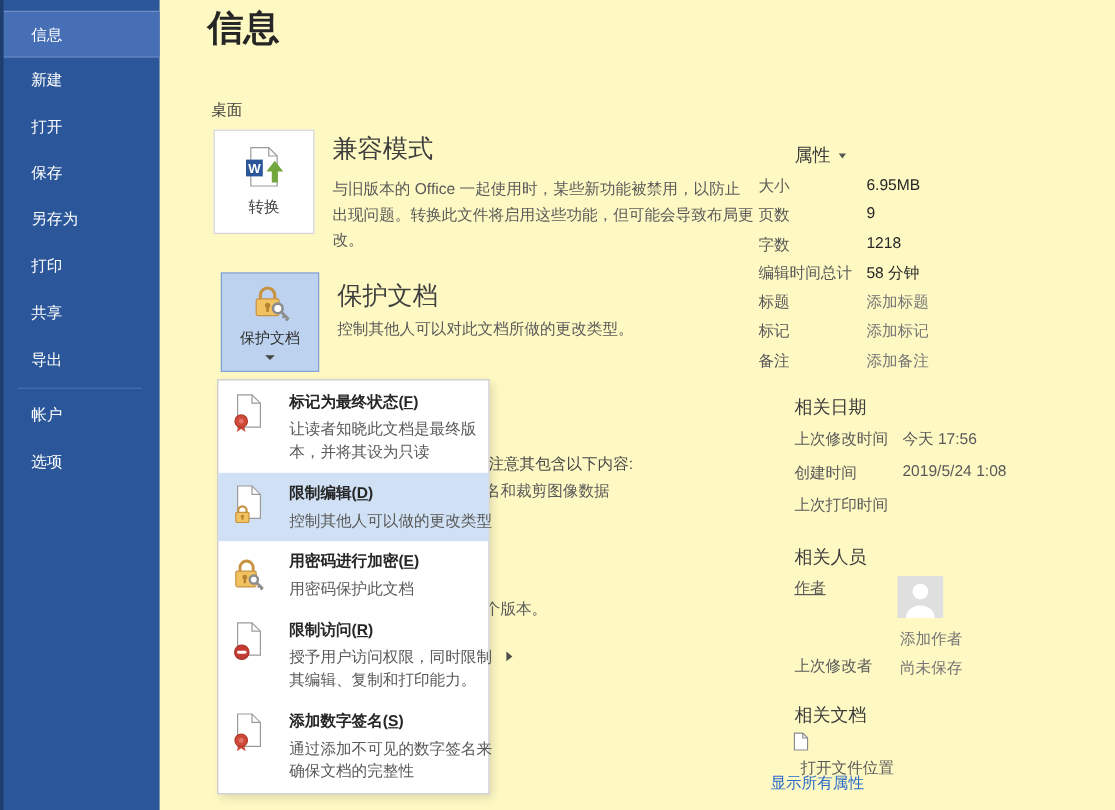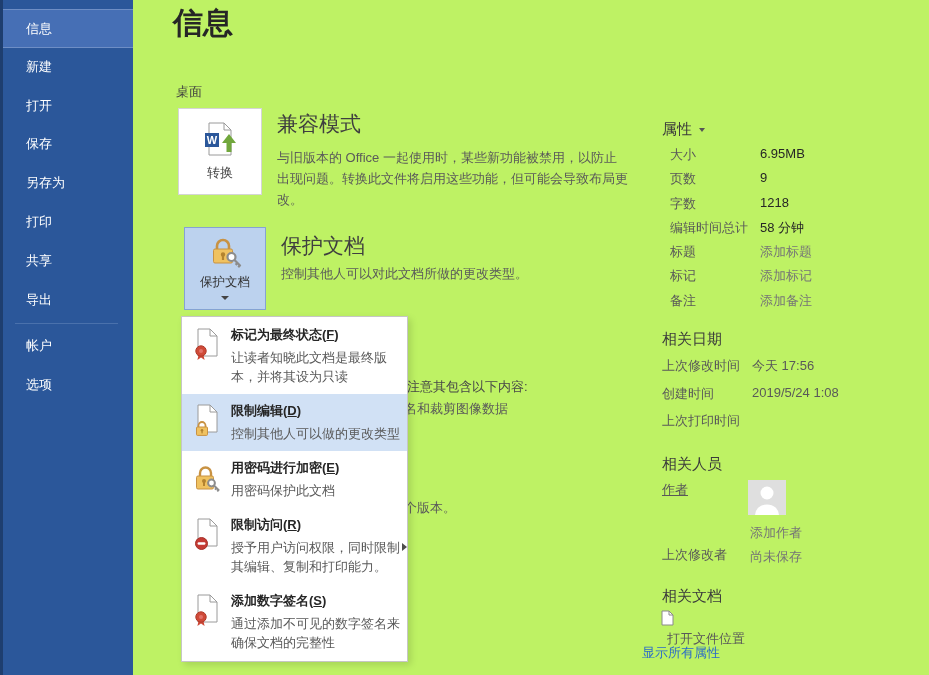--- a/index.html
+++ b/index.html
@@ -1,18 +1,18 @@
 <!DOCTYPE html>
 <html><head>
 <meta charset="utf-8">
 <style>
   * { margin:0; padding:0; box-sizing:border-box; }
   html,body { width:929px; height:675px; }
   body { font-family:"Liberation Sans", sans-serif; background:#fff; position:relative; overflow:hidden; }
-  #app { position:relative; width:929px; height:675px; background:#bef264; }
+  #app { position:relative; width:929px; height:675px; background:#fef9c3; }
 
   
   .sidebar { position:absolute; left:0; top:0; width:133px; height:675px; background:#2b579a; padding-top:9px; }
   .sidebar-edge { position:absolute; left:0; top:0; width:3px; height:675px; background:#1e3e6f; z-index:5; }
   .nav-item { height:38.8px; line-height:38.8px; padding-left:26px; color:#ffffff; font-size:13px; cursor:default; }
   .nav-item.selected { background:#466fb5; border-top:1px solid rgba(255,255,255,.22); border-bottom:1px solid rgba(255,255,255,.22); }
   .nav-divider { height:1px; background:#4a71ac; margin:4px 15px 3px 15px; }
 
   
   .abs { position:absolute; }
@@ -33,33 +33,33 @@
   .protect-desc { left:281px; top:265px; font-size:13px; color:#5a5a5a; }
 
   .frag { font-size:13px; color:#5a5a5a; z-index:1; white-space:nowrap; }
   .frag1 { left:407px; top:378px; color:#474747; }
   .frag2 { left:404px; top:400px; }
   .frag3 { left:404px; top:499px; }
 
   
   .menu { left:181px; top:316px; width:227px; min-height:327px; background:#fff; border:1px solid #c6c6c6;
           box-shadow:3px 3px 7px rgba(0,0,0,.13); z-index:2; padding:1px 0; }
-  .menu-item { display:flex; padding:9px 6px 8px 12px; cursor:pointer; }
+  .menu-item { display:flex; padding:9px 6px 8px 12px; cursor:pointer;gap:10px; }
   .menu-item.highlight { background:#d1e1f5; }
   .mi-icon { width:26px; height:32px; flex:none; margin-right:11px; margin-top:1px; }
   .mi-text { display:flex; flex-direction:column; }
   .mi-title { font-size:13px; font-weight:bold; color:#262626; line-height:16px; }
   .mi-desc { font-size:13px; color:#595959; line-height:19px; margin-top:5px; width:171px; }
   .mi-arrow { width:0; height:0; border-top:4px solid transparent; border-bottom:4px solid transparent; border-left:5px solid #4d4d4d; margin-left:auto; align-self:center; margin-right:2px; }
 
   
   .panel-heading { font-size:15px; color:#3b3b3b; }
   .props-header { left:662px; top:120px; cursor:pointer; }
   .props-header .caret { display:inline-block; width:0; height:0; border-left:3.5px solid transparent; border-right:3.5px solid transparent; border-top:4px solid #555; margin-left:7px; vertical-align:2px; }
-  .props-rows { left:670px; top:146px; width:260px; }
+  .props-rows { left:632px; top:146px; width:260px; }
   .prow { display:flex; height:24.3px; align-items:flex-start; }
   .prow .plabel { width:90px; flex:none; font-size:13px; color:#595959; }
   .pv-filled { font-size:13px; color:#262626; font-weight:normal; }
   .pv-placeholder { font-size:13px; color:#767676; cursor:pointer; }
   .dates-heading { left:662px; top:330px; }
   .dates-rows { left:662px; top:357px; width:260px; }
   .drow { display:flex; height:27.6px; align-items:flex-start; }
   .drow .plabel { width:90px; flex:none; font-size:13px; color:#595959; }
   .drow .dvalue { font-size:13px; color:#595959; }
   .people-heading { left:662px; top:455px; }

